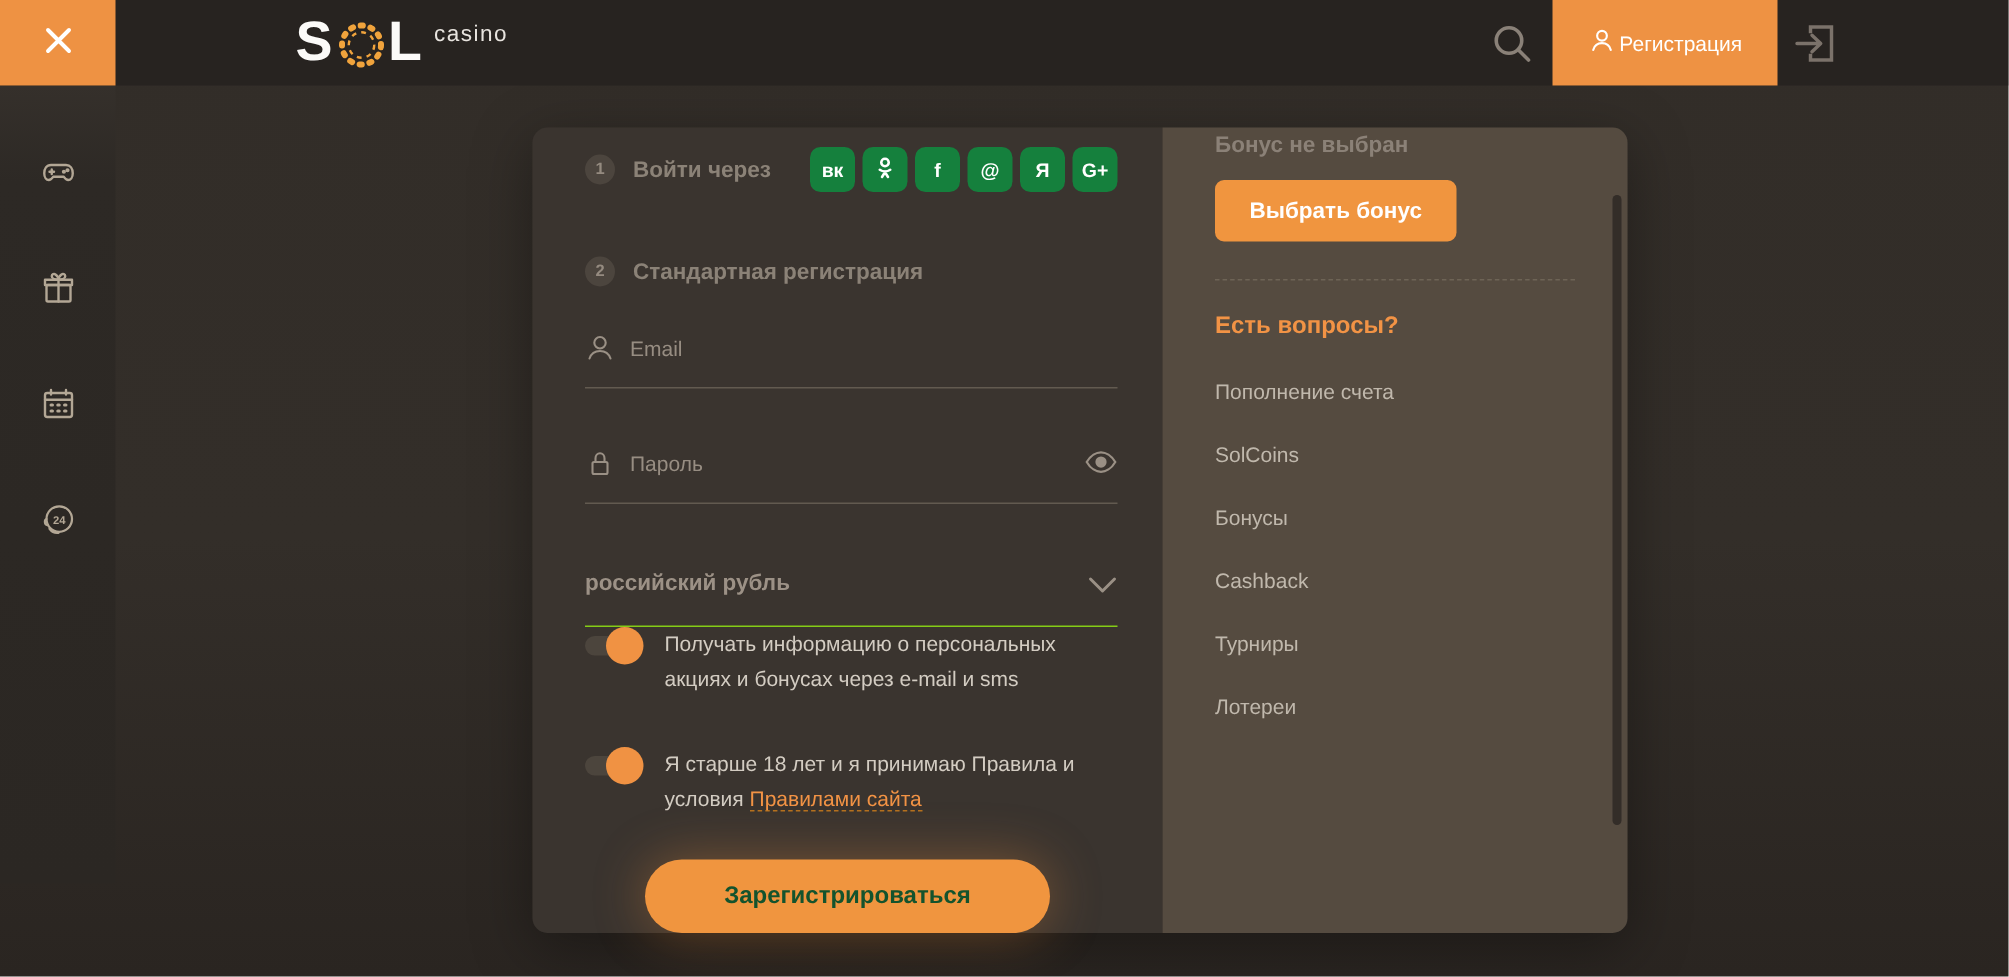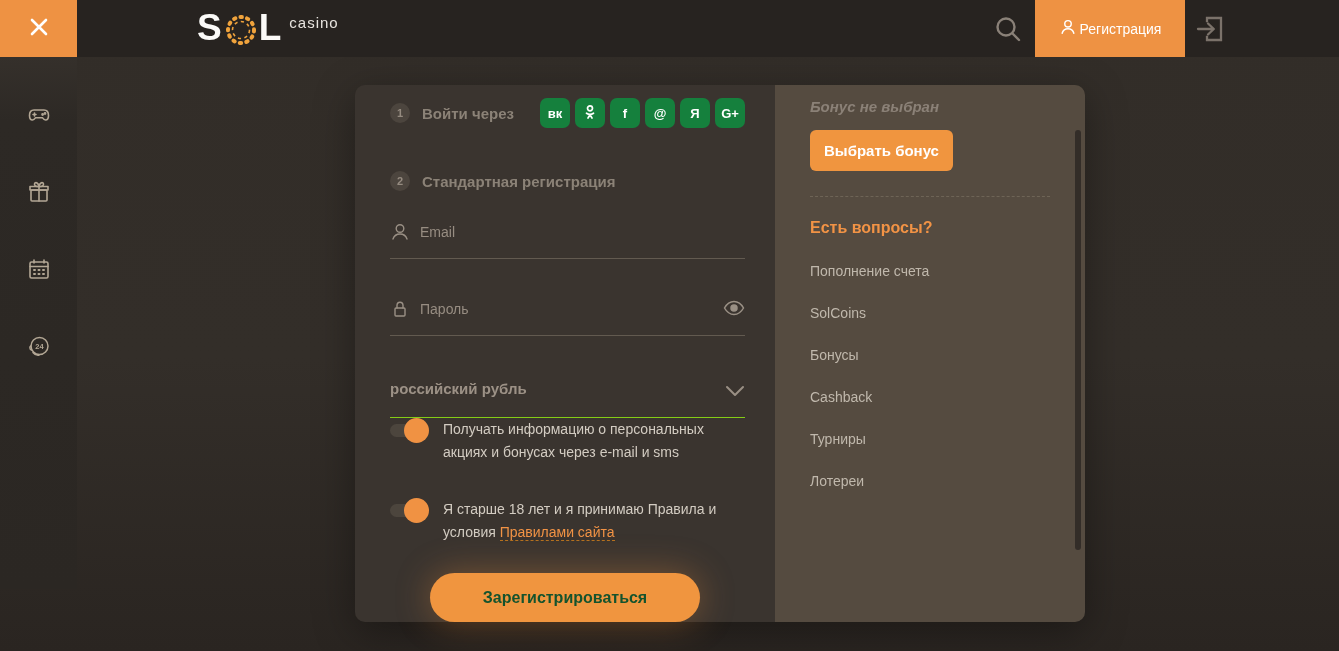--- a/index.html
+++ b/index.html
@@ -122,23 +122,23 @@
   .rules-link { color: #f29345; text-decoration: none; border-bottom: 1px dashed #b5701f; cursor: pointer; }
 
   .submit-btn {
     position: absolute; left: 75px; bottom: 0; width: 270px; height: 49px;
     background: #f0953f; border: none; border-radius: 25px; cursor: pointer;
     color: #14532d; font-size: 16px; font-weight: bold; font-family: inherit;
     box-shadow: 0 0 35px rgba(240,147,63,0.35);
   }
 
   
-  .bonus-status { padding-top: 13px; color: #8b8177; font-size: 15px; font-weight: bold; font-style: italic; }
+  .bonus-status { padding-top: 3px; color: #8b8177; font-size: 15px; font-weight: bold; }
   .choose-bonus-btn {
-    margin-top: 15px; height: 41px; padding: 0 14px;
+    margin-top: 15px; height: 41px; padding: 0 23px;
     background: #f0953f; border: none; border-radius: 6px; cursor: pointer;
     color: #fff; font-size: 15px; font-weight: bold; font-family: inherit; display: block;
   }
   .dashed-divider { margin-top: 25px; border: none; border-top: 1px dashed #6e6456; }
   .questions-title { margin-top: 22px; color: #f29345; font-size: 16px; font-weight: bold; }
   .question-link {
     display: block; margin-top: 26px; color: #c0b8ac; font-size: 14px;
     text-decoration: none; cursor: pointer;
   }
   .scrollbar-thumb {

